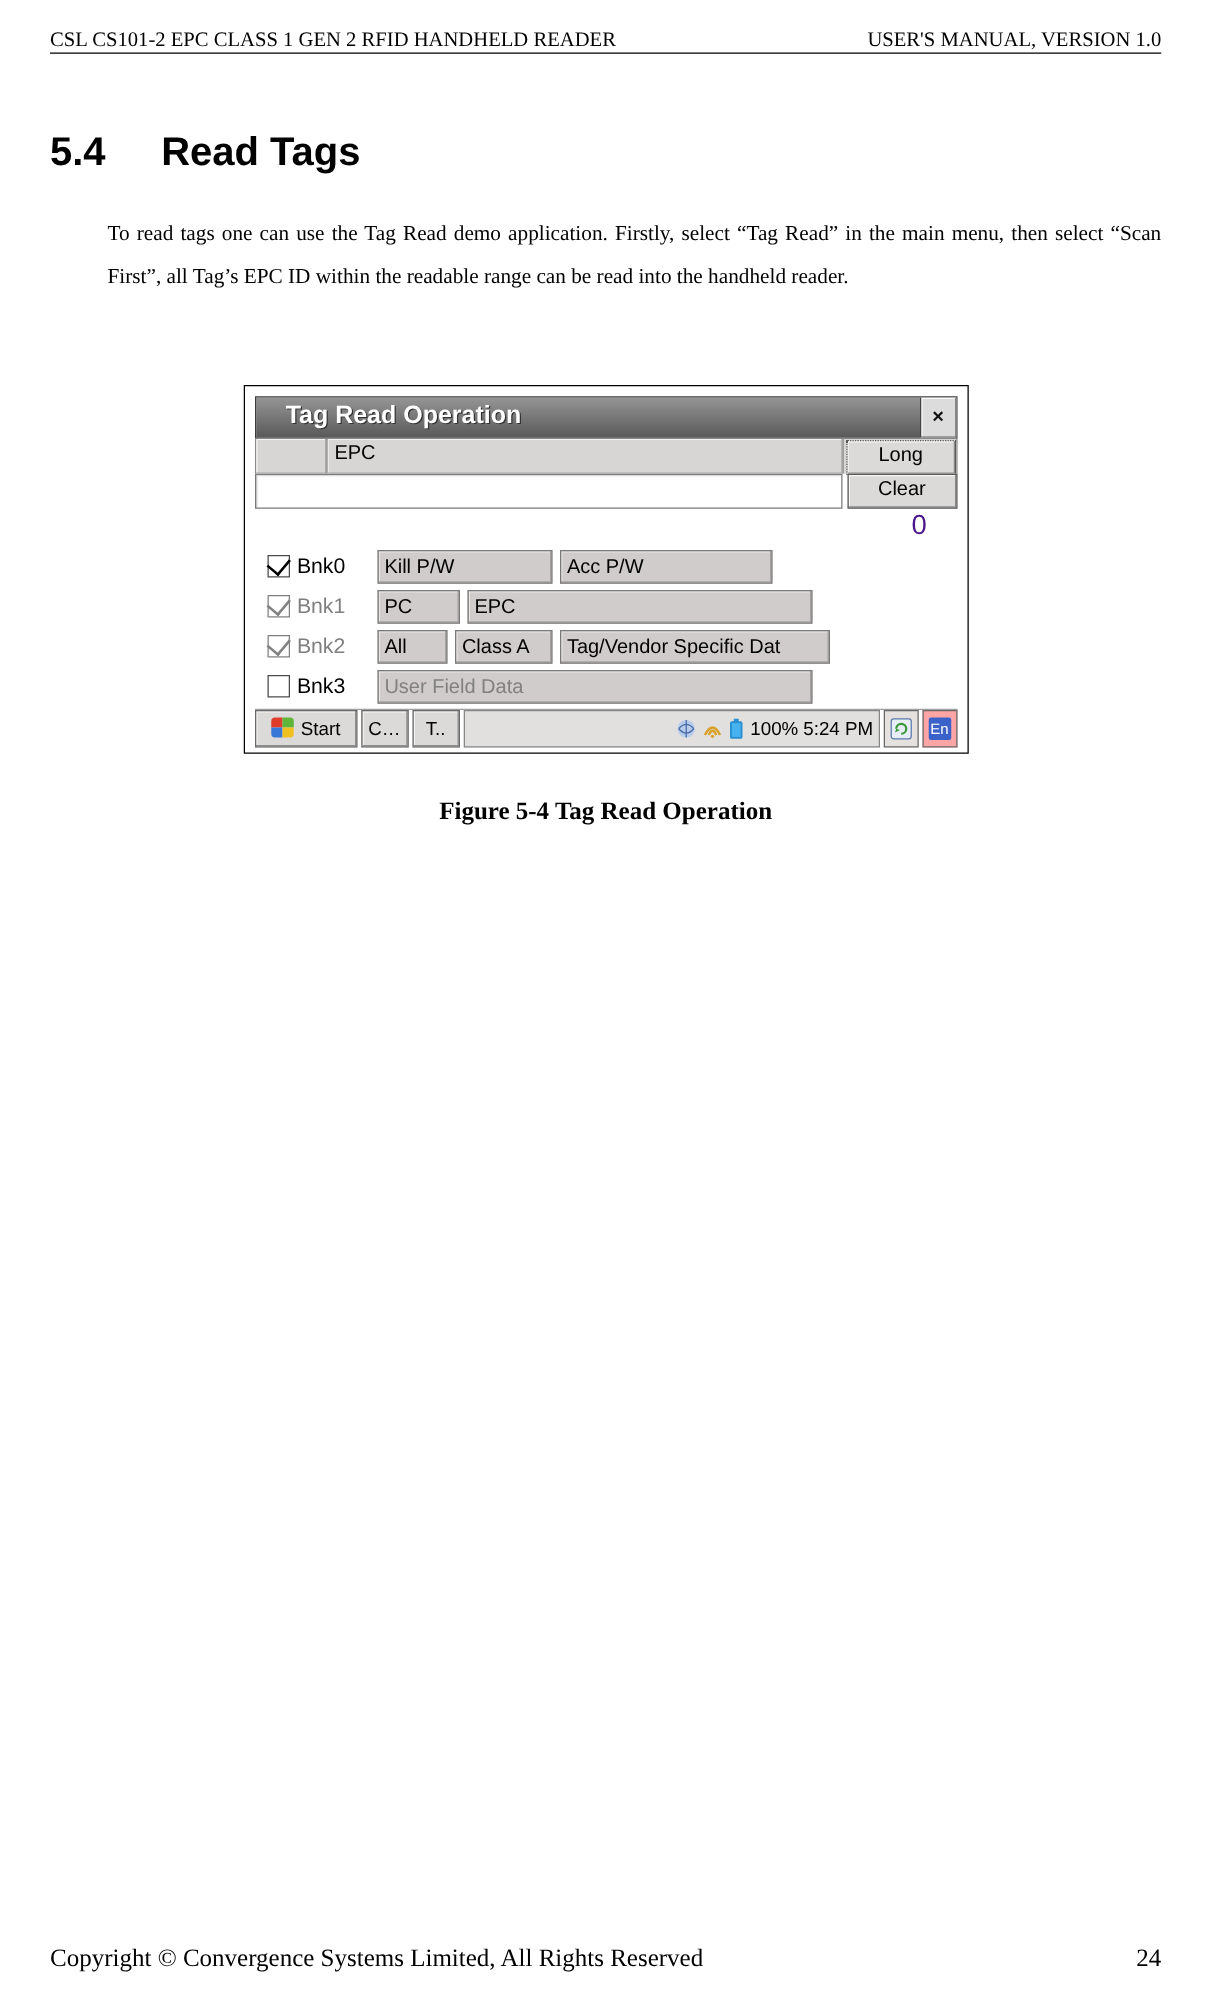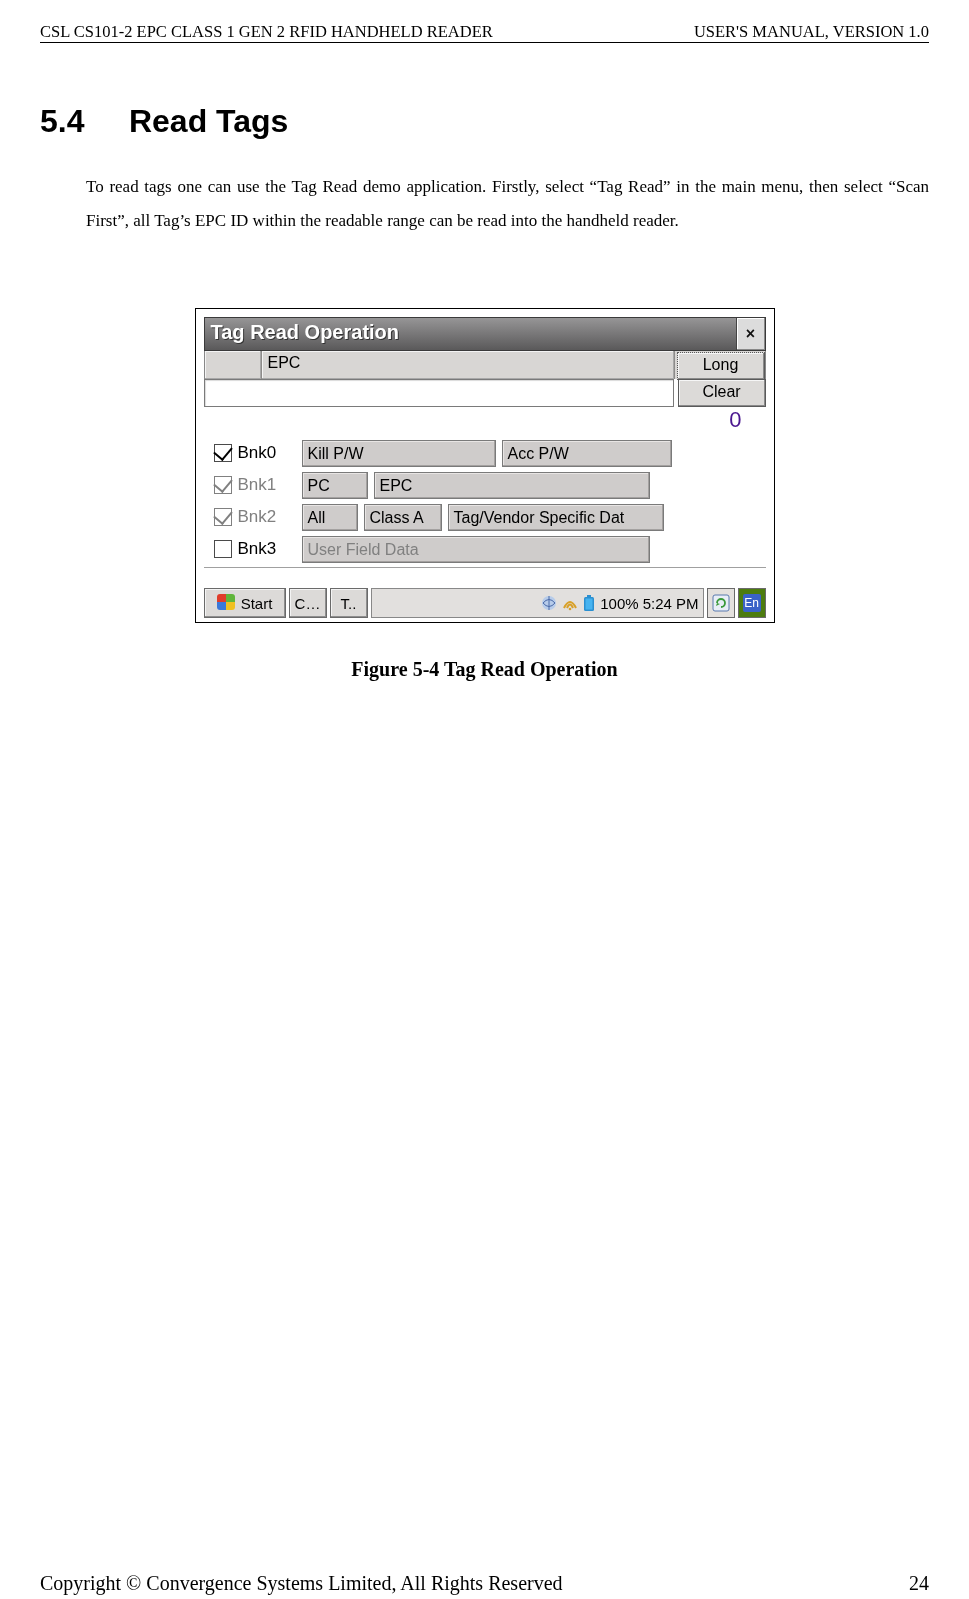--- a/index.html
+++ b/index.html
@@ -36,21 +36,21 @@
   }
   .figure-caption {
     font-family: "Times New Roman", Times, serif;
     font-weight: bold;
     font-size: 20px;
     text-align: center;
     margin-top: 35px;
   }
   .footer-row {
     position: absolute;
-    bottom: 4px;
+    bottom: 20px;
     left: 40px;
     right: 40px;
     display: flex;
     justify-content: space-between;
     font-size: 20px;
   }
 
   
   .screenshot-wrap {
     display: flex;
@@ -73,21 +73,21 @@
     align-items: stretch;
     height: 32px;
     background: linear-gradient(to bottom, #969596 0%, #5a595a 100%);
     border: 1px solid #3a3a3a;
   }
   .titlebar .title-text {
     flex: 1;
     color: #fff;
     font-weight: bold;
     font-size: 20px;
-    padding: 3px 6px;
+    padding: 3px 24px;
     text-shadow: 1px 1px 0 #333;
   }
   .close-btn {
     width: 28px;
     background: #dcdcdc;
     border-left: 1px solid #444;
     display: flex;
     align-items: center;
     justify-content: center;
     font-family: Verdana, sans-serif;
@@ -244,21 +244,21 @@
   }
 
   
   .taskbar {
     display: flex;
     align-items: stretch;
     height: 30px;
     margin-top: 2px;
     gap: 3px;
     border-top: 1px solid #a0a0a0;
-    padding-top: 20px;
+    padding-top: 0;
   }
   .task-btn {
     background: #dcdad8;
     border: 1px solid #6a6a6a;
     box-shadow: inset -1px -1px 0 #8e8e8e, inset 1px 1px 0 #f4f4f4;
     display: flex;
     align-items: center;
     justify-content: center;
     padding: 0 3px;
     font-size: 15px;
@@ -286,21 +286,21 @@
     justify-content: flex-end;
     gap: 4px;
     padding-right: 4px;
     border: 1px solid #888;
     background: #e2e0de;
     font-size: 15px;
   }
   .tray svg { flex: none; }
   .ime-btn {
     width: 26px;
-    background: #4d7c0f;
+    background: #fca5a5;
     border: 1px solid #6a6a6a;
     display:flex;align-items:center;justify-content:center;
   }
   .ime-inner {
     width: 18px; height: 18px;
     background: #3a62c8;
     color: #fff;
     font-size: 12px;
     line-height: 18px;
     text-align: center;
@@ -351,21 +351,21 @@
       <div class="side-btn plain" style="margin-top:0;">Clear</div>
     </div>
 
     <div class="count-row">
       <span class="count-val">0</span>
     </div>
 
     <div class="bank-row">
       <span class="chk checked"></span>
       <span class="bank-label">Bnk0</span>
-      <div class="field" style="width:194px;">Kill P/W</div>
+      <div class="field" style="width:140px;">Kill P/W</div>
       <div class="field" style="width:170px;">Acc P/W</div>
     </div>
 
     <div class="bank-row">
       <span class="chk grey checked"></span>
       <span class="bank-label grey">Bnk1</span>
       <div class="field" style="width:66px;">PC</div>
       <div class="field" style="width:276px;">EPC</div>
     </div>
 

